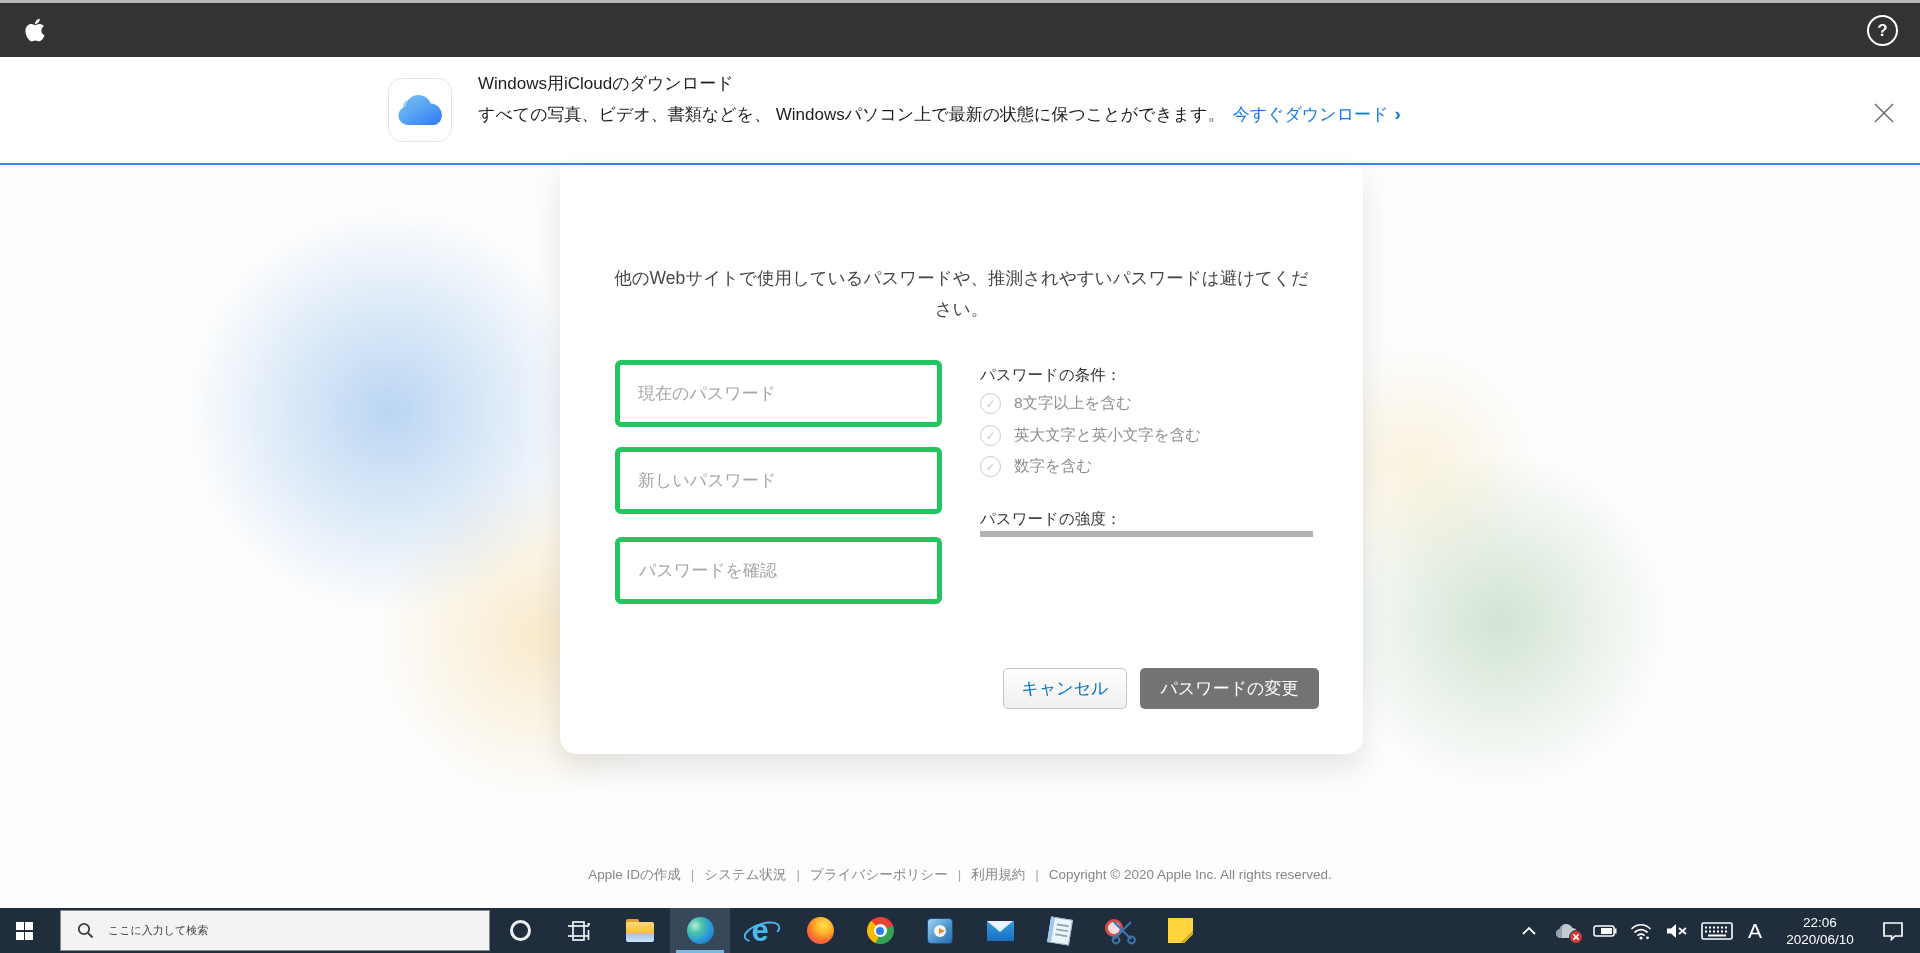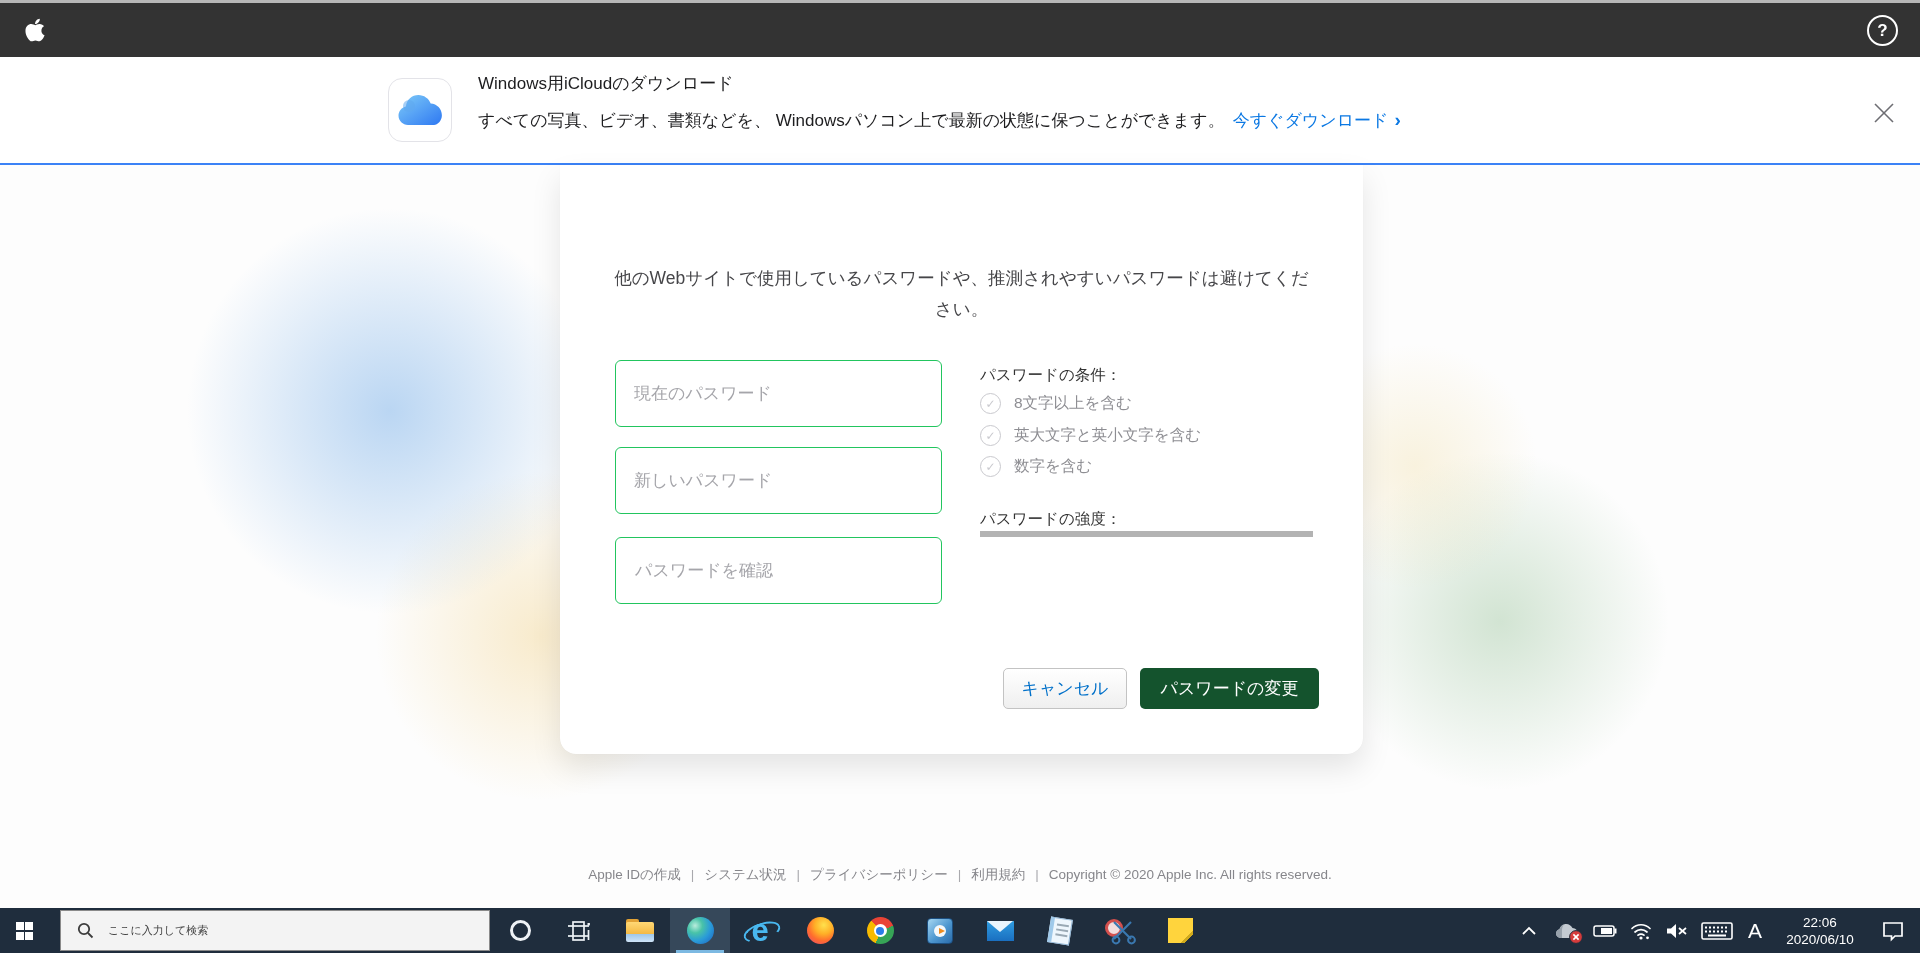--- a/index.html
+++ b/index.html
@@ -15,21 +15,21 @@
     border-radius:50%; color:#fff; font-size:17px; font-weight:bold; display:flex; align-items:center;
     justify-content:center; cursor:pointer; }
 
   
   .banner { position:absolute; left:0; top:57px; width:1920px; height:108px; background:#ffffff;
     border-bottom:2px solid #3b82f6; }
   .banner-icon { position:absolute; left:388px; top:21px; width:64px; height:64px; background:#fff;
     border:1px solid #e3e3e8; border-radius:14px; display:flex; align-items:center; justify-content:center; }
   .banner-text { position:absolute; left:478px; top:13px; }
   .banner-title { font-size:17px; color:#1d1d1f; line-height:27px; }
-  .banner-desc { font-size:17px; color:#1d1d1f; line-height:30px; margin-top:8px; }
+  .banner-desc { font-size:17px; color:#1d1d1f; line-height:30px; margin-top:2px; }
   .banner-link { color:#0b78e3; text-decoration:none; cursor:pointer; margin-left:8px; }
   .banner-link-chevron { color:#0b78e3; font-weight:bold; font-size:19px; margin-left:6px; }
   .banner-close { position:absolute; right:22px; top:42px; width:28px; height:28px; cursor:pointer; }
   .banner-close svg { width:100%; height:100%; }
 
   
   .content { position:absolute; left:0; top:166px; width:1920px; height:742px;
     background:
       radial-gradient(circle 290px at 390px 245px, rgba(125,178,233,.52), rgba(125,178,233,0) 70%),
       radial-gradient(circle 235px at 540px 470px, rgba(240,205,125,.38), rgba(240,205,125,0) 70%),
@@ -38,41 +38,41 @@
       #fdfdfd; }
 
   
   .modal { position:absolute; left:560px; top:-1px; width:803px; height:589px; background:#ffffff;
     border-radius:0 0 16px 16px; box-shadow:0 14px 30px rgba(0,0,0,.10), 0 0 1px rgba(0,0,0,.06); }
   .modal-title { position:absolute; top:42px; left:0; width:100%; text-align:center;
     font-size:30px; font-weight:bold; color:#333; letter-spacing:.5px; }
   .modal-sub { position:absolute; top:98px; left:52px; width:699px; text-align:center;
     font-size:17.5px; color:#464649; line-height:31px; }
 
-  .pw-field { position:absolute; left:55px; width:327px; height:67px; border:1px solid #22c55e;
+  .pw-field { position:absolute; left:55px; width:327px; height:67px; border:5px solid #22c55e;
     border-radius:6px; background:#fff; padding:0 18px; font-size:17px; color:#333; outline:none;
     font-family:inherit; }
   .pw-field::placeholder { color:#a5a5aa; opacity:1; }
   .f1 { top:195px; } .f2 { top:282px; } .f3 { top:372px;padding-left:19px; }
 
   .req-title { position:absolute; left:420px; top:200px; font-size:15.5px; color:#333; }
   .req-item { position:absolute; left:420px; display:flex; align-items:center; gap:13px; }
   .r1 { top:228px; } .r2 { top:260px; } .r3 { top:291px; }
   .req-check { width:21px; height:21px; border:1.5px solid #c9c9ce; border-radius:50%;
     color:#c9c9ce; font-size:12px; display:flex; align-items:center; justify-content:center; flex:0 0 auto; }
   .req-label { font-size:15.5px; color:#8e8e93; }
   .strength-title { position:absolute; left:420px; top:344px; font-size:15.5px; color:#333; }
   .strength-bar { position:absolute; left:420px; top:366px; width:333px; height:6px; background:#b3b3b3; }
 
   .btn-row { position:absolute; top:503px; left:0; width:100%; height:41px; }
   .btn-cancel { position:absolute; left:443px; top:0; width:124px; height:41px;
     background:linear-gradient(180deg,#ffffff,#efefef); border:1px solid #c3c3c3; border-radius:5px;
     color:#0070c9; font-size:17px; cursor:pointer; font-family:inherit; }
   .btn-submit { position:absolute; left:580px; top:0; width:179px; height:41px;
-    background:#14532d; border:none; border-radius:5px; color:#ffffff; font-size:17px;
+    background:#737373; border:none; border-radius:5px; color:#ffffff; font-size:17px;
     cursor:default; font-family:Liberation Mono, monospace; }
 
   
   .footer { position:absolute; left:0; top:700px; width:100%; text-align:center; font-size:13.5px;
     color:#86868b; }
   .footer a { color:#86868b; text-decoration:none; cursor:pointer; }
   .footer .sep { margin:0 10px; color:#a9a9ad; }
 
   
   .taskbar { position:absolute; left:0; top:908px; width:1920px; height:45px; background:#1f2d3d;

